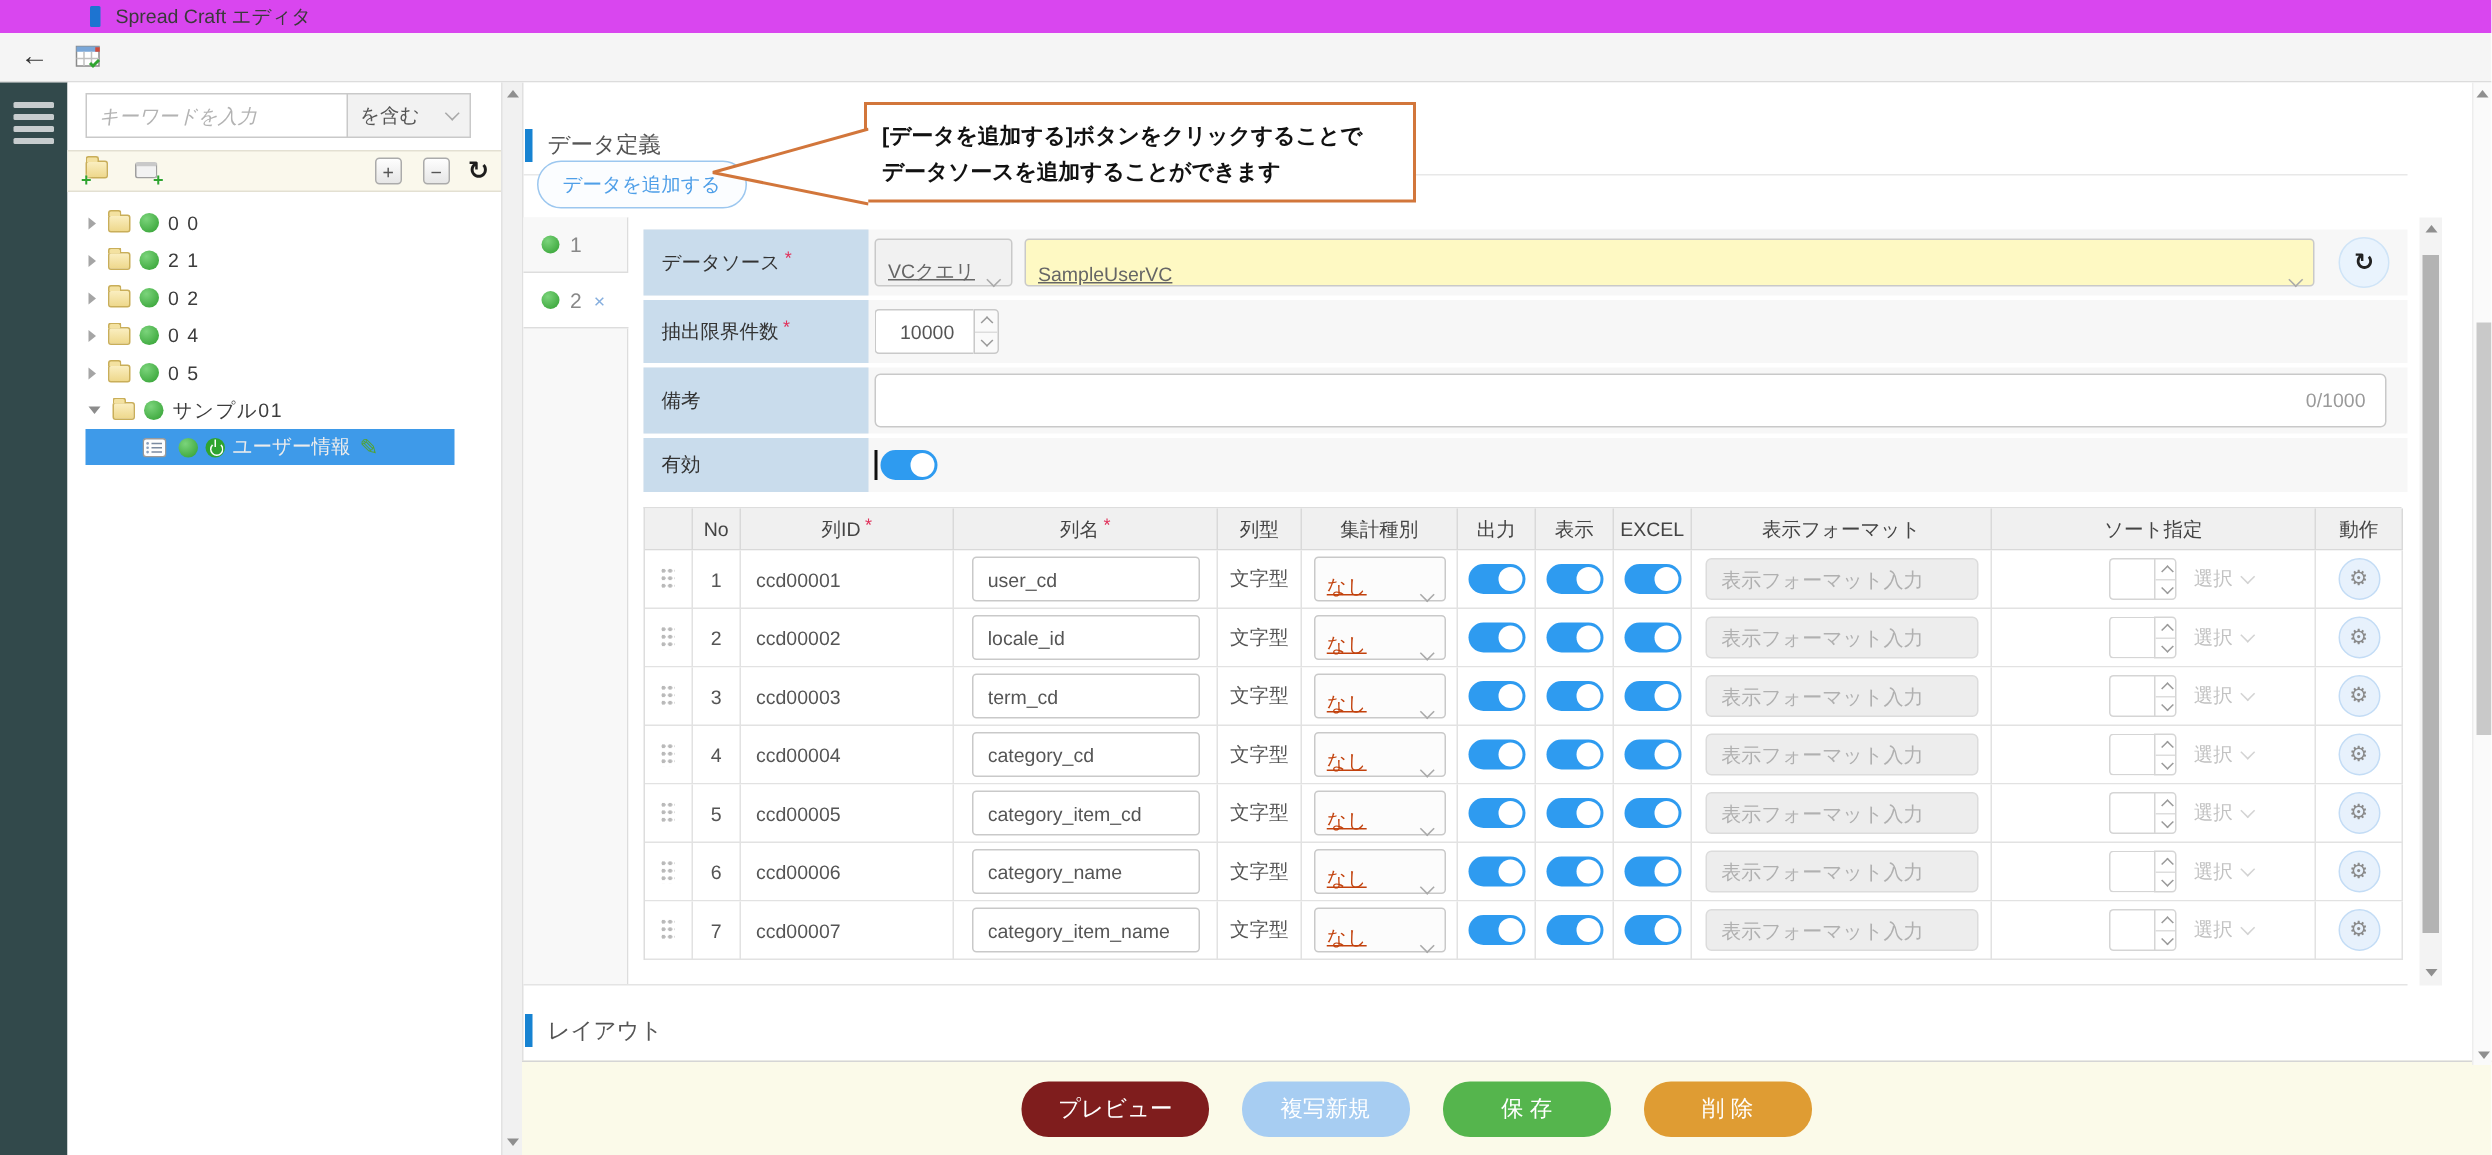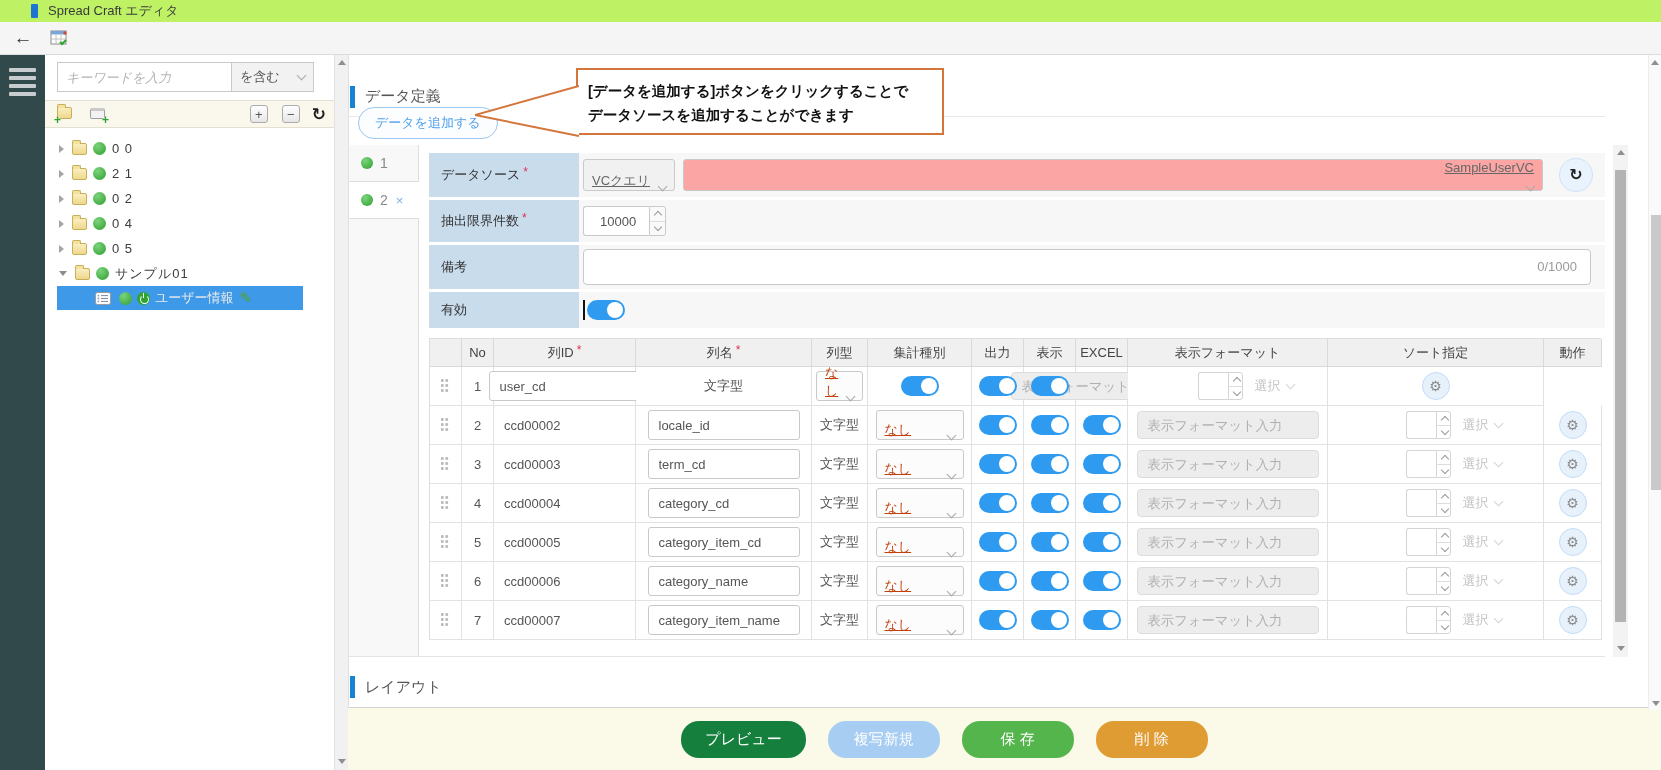--- a/index.html
+++ b/index.html
@@ -1,20 +1,20 @@
 <!DOCTYPE html>
 <html><head>
 <meta charset="utf-8">
 <style>
   * { margin:0; padding:0; box-sizing:border-box; }
   html,body { width:1661px; height:770px; overflow:hidden; }
   body { font-family:"Liberation Sans","DejaVu Sans",sans-serif; font-size:13px; color:#444; background:#fff; position:relative; }
 
   
-  .title-bar { position:absolute; left:0; top:0; width:1661px; height:22px; background:#bef264; display:flex; align-items:center; }
+  .title-bar { position:absolute; left:0; top:0; width:1661px; height:22px; background:#d946ef; display:flex; align-items:center;padding-left:29px; }
   .app-badge { width:7px; height:14px; background:#1d74d1; margin-left:31px; border-radius:1px; }
   .app-title { margin-left:10px; font-size:13px; color:#3a3a3a; }
 
   
   .toolbar { position:absolute; left:0; top:22px; width:1661px; height:33px; background:#f5f5f5; border-bottom:1px solid #dcdcdc; display:flex; align-items:center; }
   .back-btn { margin-left:10px; width:26px; height:24px; border:none; background:transparent; font-size:19px; font-weight:bold; color:#333; cursor:pointer; line-height:22px; }
   .sheet-icon { margin-left:14px; width:18px; height:16px; display:inline-block; }
 
   
   .nav-strip { position:absolute; left:0; top:55px; width:45px; height:715px; background:#32494b; }
@@ -82,21 +82,21 @@
 
   .form-row { display:flex; margin-bottom:3px; background:#f7f7f7; align-items:stretch; }
   .flabel { width:150px; background:#c9dcec; display:flex; align-items:center; padding-left:12px; color:#333; flex:none; }
   .req { color:#e0315a; margin-left:3px; font-size:12px; position:relative; top:-3px; }
   .fctrl { display:flex; align-items:center; padding-left:4px; flex:1; }
   .h44 { height:44px; } .h42 { height:42px; } .h36 { height:36px; }
 
   .sel { border:1px solid #c9c9c9; border-radius:3px; display:flex; align-items:flex-end; justify-content:space-between; padding:0 8px; color:#666; cursor:pointer; background:#fff;text-decoration:underline; }
   .sel-gray { background:#f1f1f1; }
   .vc-select { width:92px; height:32px; }
-  .combo { width:860px; height:32px; margin-left:8px; background:#fca5a5;flex-direction:column; }
+  .combo { width:860px; height:32px; margin-left:8px; background:#fef9c3; }
   .refresh-ds { width:34px; height:34px; border-radius:50%; background:#e9f3fd; border:1px solid #cfe4f7; color:#222; font-weight:bold; font-size:16px; margin-left:16px; cursor:pointer; font-family:"DejaVu Sans",sans-serif; line-height:30px; }
 
   .num-wrap { display:flex; height:30px;justify-content:flex-end; }
   .num-input { width:66px; border:1px solid #c9c9c9; border-right:none; border-radius:3px 0 0 3px; padding:0 0 0 16px; color:#555; font-size:13px; background:#fff; }
   .spin { width:17px; border:1px solid #c9c9c9; border-radius:0 3px 3px 0; display:flex; flex-direction:column; background:#fafafa; }
   .spin b { flex:1; position:relative; cursor:pointer; }
   .spin b + b { border-top:1px solid #ddd; }
   .spin b:before { content:""; position:absolute; left:5px; top:4px; width:5px; height:5px; border-right:1.2px solid #999; border-bottom:1.2px solid #999; }
   .spin b.up:before { transform:rotate(-135deg); top:5px; }
   .spin b.down:before { transform:rotate(45deg); top:2px; }
@@ -132,21 +132,21 @@
   .layout-head { position:absolute; left:0; top:614px; }
 
   
   .inner-scroll { position:absolute; left:1264px; top:90px; width:15px; height:512px; background:#f3f3f3; }
   .inner-scroll .thumb { position:absolute; left:2px; top:25px; width:11px; height:452px; background:#b3b3b3; cursor:grab; }
   .inner-scroll .tri-down { left:3.5px; }
 
   
   .footer { position:absolute; left:348px; top:707px; width:1313px; height:63px; background:#fbfae9; border-top:1px solid #d5d5d5; display:flex; align-items:center; justify-content:center; gap:22px; padding-right:120px; }
   .fbtn { height:37px; min-width:112px; border:none; border-radius:18px; color:#fff; font-size:15px; padding:0 24px; cursor:pointer; }
-  .btn-preview { background:#15803d; }
+  .btn-preview { background:#7f1d1d; }
   .btn-copy { background:#a7cdf2; }
   .btn-save { background:#55b54d; }
   .btn-delete { background:#df9c33; }
 
   
   .page-scroll { position:absolute; left:1648px; top:55px; width:13px; height:655px; background:#fafafa; border-left:1px solid #ededed; }
   .page-scroll .thumb { position:absolute; left:1.5px; top:160px; width:10px; height:275px; background:#c9c9c9; cursor:grab; }
   .page-scroll .tri-down { left:2.5px; bottom:4px; }
 </style>
 </head>
@@ -387,20 +387,21 @@
           <div class="gcell">動作</div>
         </div>
 
         <div class="gbody">
 
             <div class="grow">
               <div class="gcell">
                 <span class="drag"></span>
               </div>
               <div class="gcell">1</div>
+              <div class="gcell cell-left">ccd00001</div>
               <div class="gcell">
                 <input class="name-input" value="user_cd" style="">
               </div>
               <div class="gcell">文字型</div>
               <div class="gcell">
                 <div class="sel agg-select">
                   <span>なし</span>
                   <span class="chev"></span>
                 </div>
               </div>

